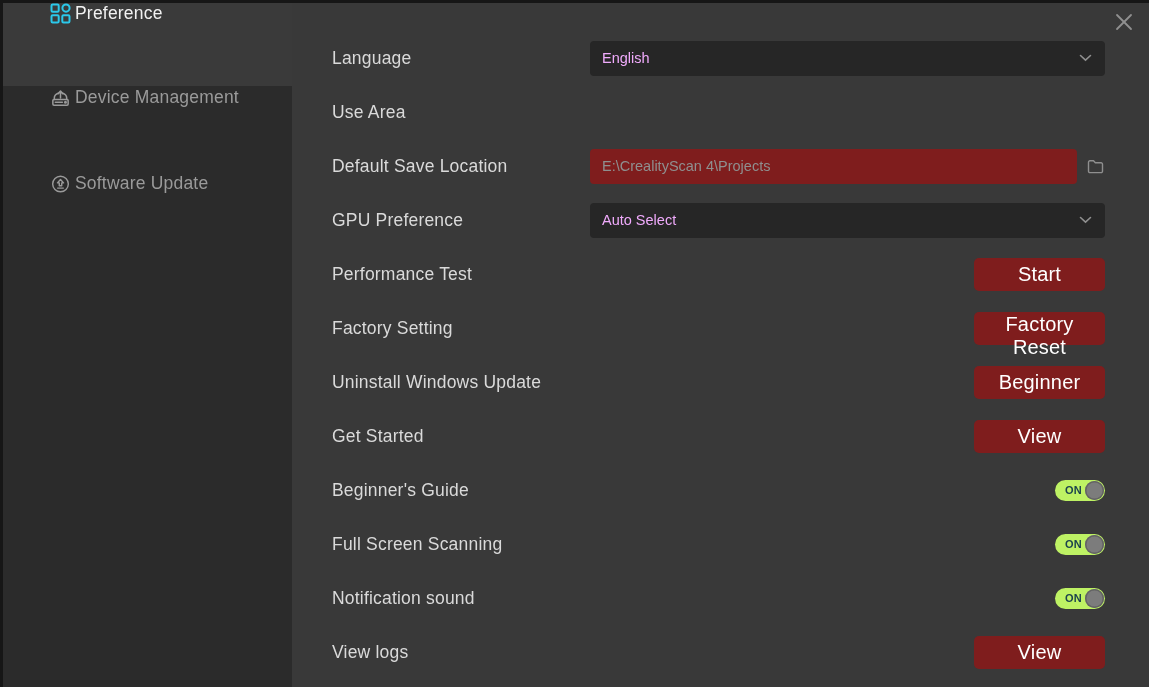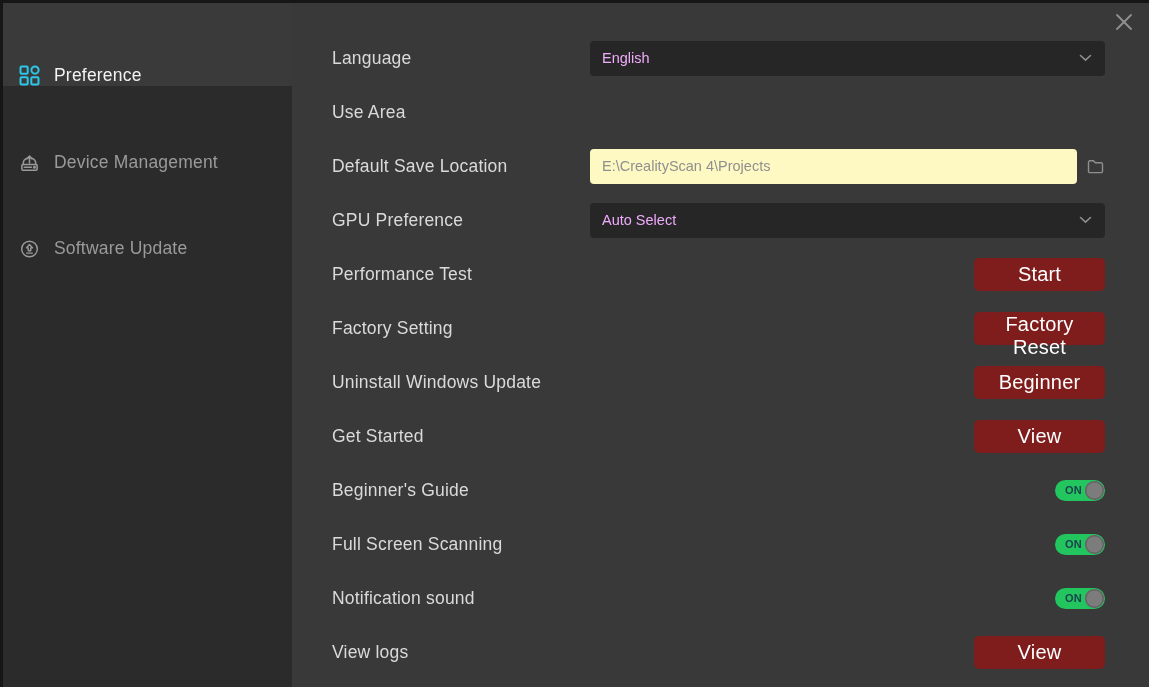--- a/index.html
+++ b/index.html
@@ -8,21 +8,21 @@
     position:relative;width:1149px;height:687px;background:#393939;
     overflow:hidden;box-sizing:border-box;
   }
   .edge-top{position:absolute;left:0;top:0;width:1149px;height:3px;background:#161616;z-index:30;}
   .edge-left{position:absolute;left:0;top:0;width:3px;height:687px;background:#161616;z-index:30;}
 
   
   .sidebar{position:absolute;left:0;top:0;width:292px;height:687px;background:#2b2b2b;z-index:5;}
   .nav-item{
     position:absolute;left:3px;width:289px;height:86px;
-    display:flex;align-items:flex-end;gap:14px;padding-left:16px;box-sizing:border-box;
+    display:flex;align-items:flex-start;gap:4px;padding-left:47px;box-sizing:border-box;
     cursor:pointer;
   }
   .nav-item.active{background:#3a3a3a;top:3px;height:83px;}
   .nav-label{font-size:17.5px;letter-spacing:.2px;color:#9a9a9a;}
   .nav-item.active .nav-label{color:#f2f2f2;}
   .nav-icon{width:21px;height:21px;flex:0 0 21px;display:flex;align-items:center;justify-content:center;}
 
   
   .rows{position:absolute;left:332px;top:31px;width:773px;z-index:6;}
   .row{height:54px;display:flex;align-items:center;justify-content:space-between;}
@@ -31,33 +31,33 @@
   .dropdown{
     width:515px;height:35px;background:#262626;border-radius:4px;
     display:flex;align-items:center;justify-content:space-between;
     padding:0 13px 0 12px;box-sizing:border-box;cursor:pointer;
   }
   .dropdown .dd-value{font-size:14.5px;color:#f0abfc;}
   .chev{width:13px;height:8px;}
 
   .path-wrap{width:515px;display:flex;align-items:center;justify-content:space-between;}
   .path-input{
-    width:487px;height:35px;background:#fef9c3;border-radius:4px;border:none;
+    width:487px;height:35px;background:#7f1d1d;border-radius:4px;border:none;
     display:flex;align-items:center;padding:0 12px;box-sizing:border-box;
     font-size:14.5px;color:#8f8f8f;cursor:text;white-space:nowrap;overflow:hidden;
   }
   .folder-btn{width:20px;height:20px;display:flex;align-items:center;justify-content:center;cursor:pointer;background:none;border:none;padding:0;}
 
   .action-btn{
     width:131px;height:33px;border:none;border-radius:5px;background:#7f1d1d;
     color:#ffffff;font-size:20px;font-family:inherit;cursor:pointer;letter-spacing:.2px;
   }
 
   .toggle{
-    position:relative;width:50px;height:21px;border-radius:11px;background:#22c55e;
+    position:relative;width:50px;height:21px;border-radius:11px;background:#bef264;
     cursor:pointer;flex:0 0 auto;
   }
   .toggle .on-text{
     position:absolute;left:10px;top:50%;transform:translateY(-50%);
     font-size:11px;font-weight:bold;color:#1c434d;letter-spacing:.3px;
   }
   .toggle .knob{
     position:absolute;right:1px;top:1px;width:19px;height:19px;border-radius:50%;
     background:#7c7c7c;box-shadow:inset 0 0 0 1.5px #646464;
   }

